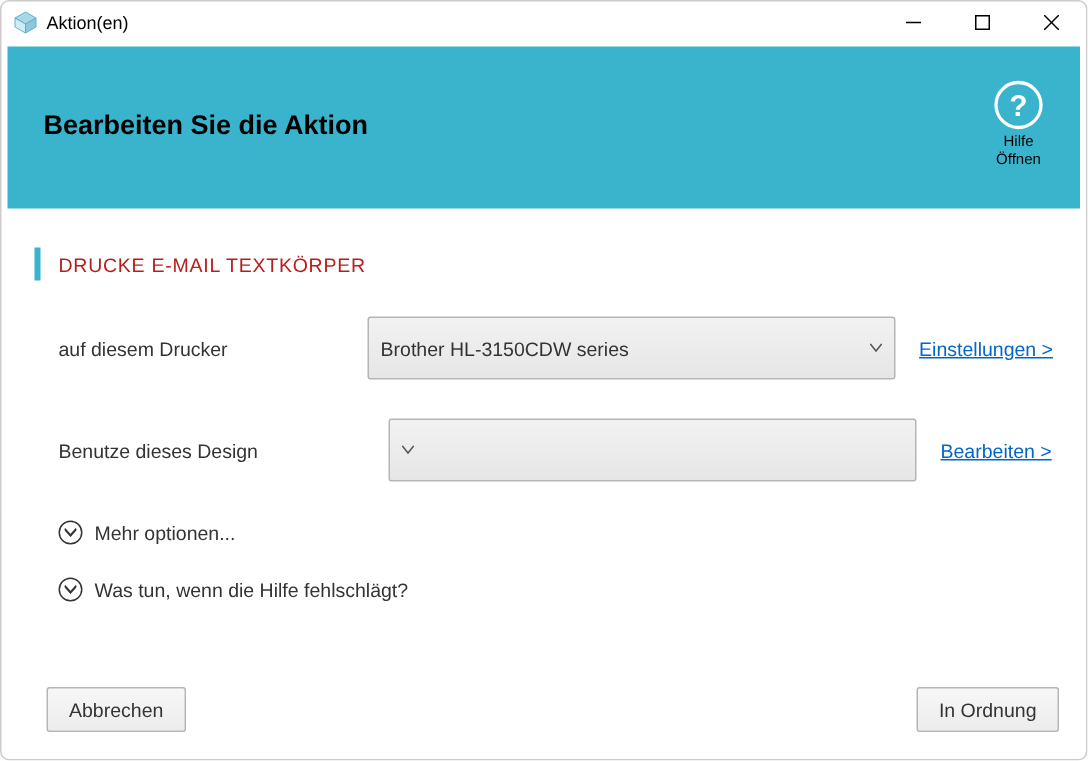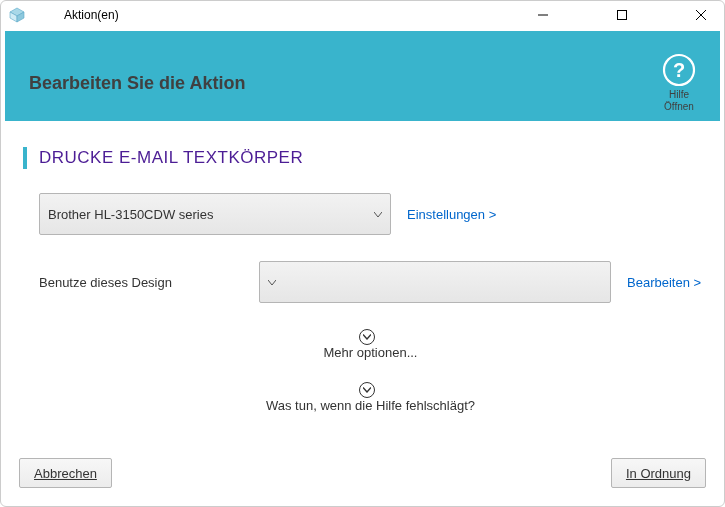--- a/index.html
+++ b/index.html
@@ -1,40 +1,40 @@
 <!DOCTYPE html>
 <html><head>
 <meta charset="utf-8">
 <style>
   * { box-sizing: border-box; margin: 0; padding: 0; }
   html, body { width: 725px; height: 507px; font-family: "Segoe UI", Arial, sans-serif; font-size: 13px; color: #333; }
   .window { width: 725px; height: 507px; background: #fff; border: 1px solid #ccc; border-radius: 6px; overflow: hidden; display: flex; flex-direction: column; }
-  .titlebar { height: 30px; display: flex; align-items: center; padding: 0 0 2px 8px; gap: 33px; }
+  .titlebar { height: 30px; display: flex; align-items: center; padding: 0 0 2px 8px; }
   .titlebar-icon { width: 16px; height: 16px; margin-right: 6px; }
   .titlebar-title { flex: 0 0 auto; font-size: 12px; color: #000; }
   .titlebar-spacer { flex: 1; }
   .titlebar-btn { width: 46px; height: 30px; display: flex; align-items: center; justify-content: center; color: #000; }
-  .header { background: #39b4cc; color: #404040; padding: 22px 24px 8px 24px; display: flex; align-items: center; margin: 0 4px; }
+  .header { background: #39b4cc; color: #000000; padding: 22px 24px 26px 24px; display: flex; align-items: center; margin: 0 4px; }
   .header-title { font-size: 18px; font-weight: 600; flex: 1; }
   .help { display: flex; flex-direction: column; align-items: center; font-size: 10px; line-height: 12px; }
   .help-icon { width: 34px; height: 34px; margin-bottom: 2px; }
   .content { flex: 1; padding: 26px 22px 0 22px; }
   .section-title-row { display: flex; align-items: center; margin-bottom: 24px; }
   .section-accent { width: 4px; height: 22px; background: #39b4cc; margin-right: 12px; }
-  .section-title { font-size: 17px; letter-spacing: 0.5px; color: #4c1d95; }
+  .section-title { font-size: 13px; letter-spacing: 0.5px; color: #b91c1c; }
   .form-row { display: flex; align-items: center; margin: 0 0 26px 16px; }
   .form-label { width: 220px; font-size: 13px; color: #333; }
   .select { flex: 0 0 352px; height: 42px; background: linear-gradient(#f2f2f2,#e6e6e6); border: 1px solid #b5b5b5; border-radius: 2px; display: flex; align-items: center; padding: 0 8px; position: relative; }
   .select-text { flex: 1; font-size: 13px; color: #333; }
   .select-caret { font-size: 10px; color: #555; }
-  .link { margin-left: 16px; color: #0066cc; font-size: 13px; cursor: pointer; white-space: nowrap; }
-  .expander { display: flex; align-items: center; margin: 0 0 22px 16px; cursor: pointer; flex-direction: column; }
+  .link { margin-left: 16px; color: #0066cc; font-size: 13px; text-decoration: underline; cursor: pointer; white-space: nowrap; }
+  .expander { display: flex; align-items: center; margin: 0 0 22px 16px; cursor: pointer; }
   .exp-icon { width: 16px; height: 16px; border: 1.4px solid #333; border-radius: 50%; display: flex; align-items: center; justify-content: center; margin-right: 8px; }
   .exp-icon svg { display: block; }
-  .footer { display: flex; padding: 14px 18px 18px 18px; align-items: center; text-decoration: underline; }
+  .footer { display: flex; padding: 14px 18px 18px 30px; align-items: center; }
   .footer-spacer { flex: 1; }
   .btn { height: 30px; min-width: 90px; padding: 0 14px; background: linear-gradient(#f7f7f7,#ececec); border: 1px solid #b5b5b5; border-radius: 2px; font-size: 13px; color: #333; display: flex; align-items: center; justify-content: center; cursor: pointer; }
   .btn + .btn { margin-left: 16px; }
 </style>
 </head>
 <body>
 
 <div class="window">
 
   <div class="titlebar">
@@ -80,20 +80,21 @@
   </div>
 
   <div class="content">
 
     <div class="section-title-row">
       <div class="section-accent"></div>
       <div class="section-title">DRUCKE E-MAIL TEXTKÖRPER</div>
     </div>
 
     <div class="form-row">
+      <div class="form-label">auf diesem Drucker</div>
       <div class="select">
         <span class="select-text">Brother HL-3150CDW series</span>
         <span class="select-caret">
           <svg width="8" height="6" viewBox="0 0 8 6">
               <path d="M0 0 L4 5 L8 0" fill="none" stroke="#555" stroke-width="1"></path>
             </svg>
         </span>
       </div>
       <a class="link">Einstellungen &gt;</a>
     </div>

